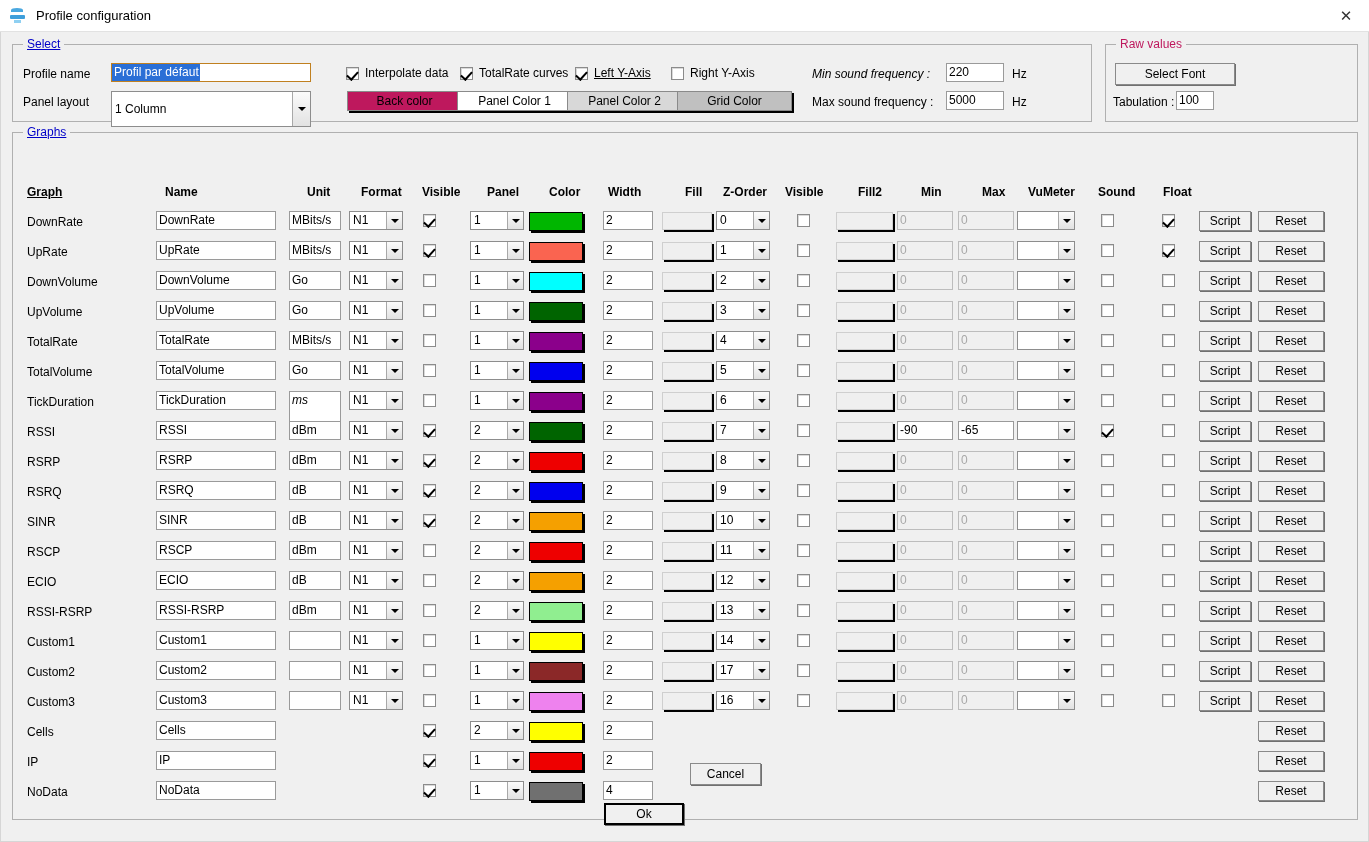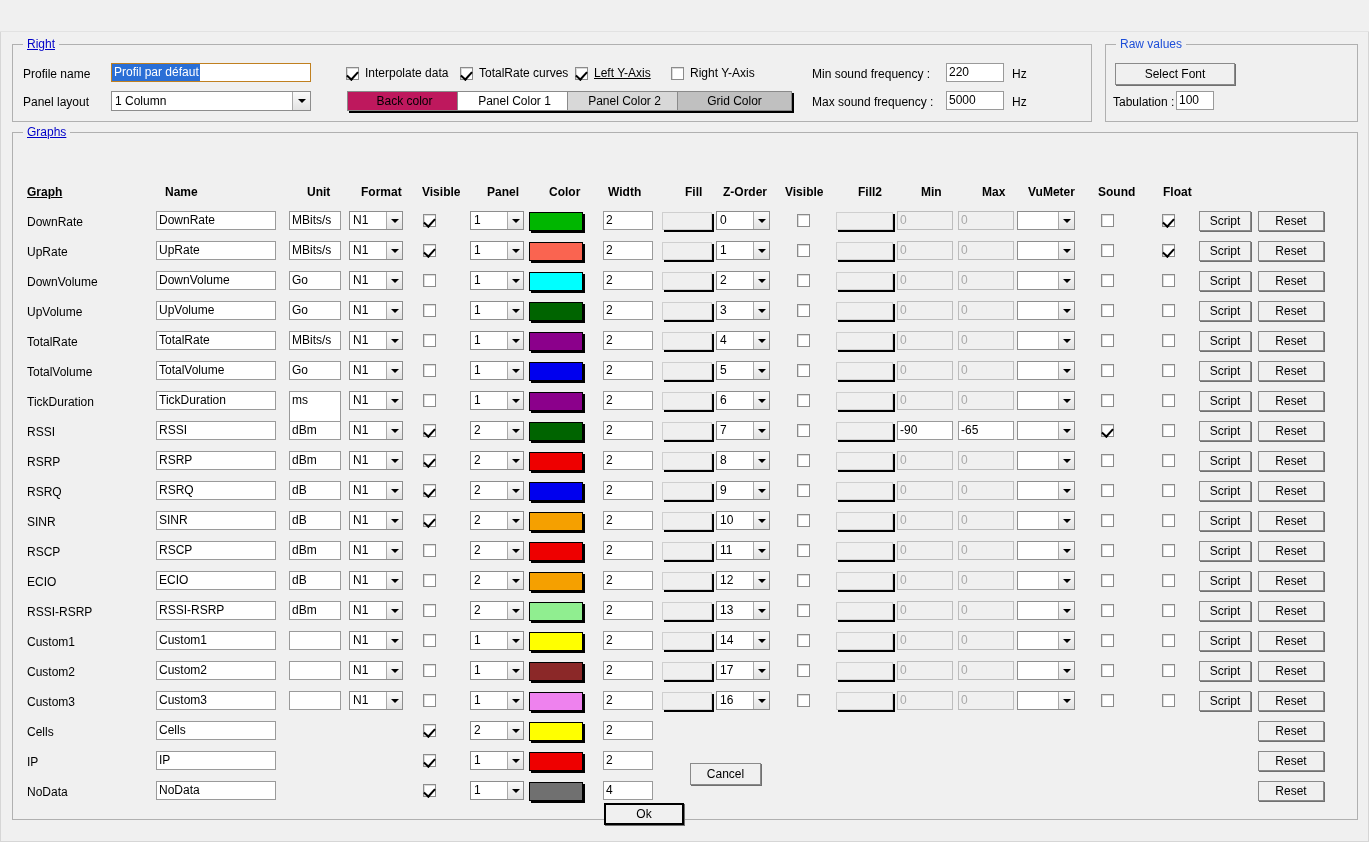--- a/index.html
+++ b/index.html
@@ -68,21 +68,21 @@
     position:absolute;
     border:1px solid #b0b0b0;
     box-sizing:border-box;
   }
   .group > .legend {
     position:absolute; top:-8px; left:10px;
     background:#f0f0f0; padding:0 4px;
     color:#0000c8; text-decoration:underline;
     font-size:12px;
   }
-  .group.plain > .legend { color:#1d4ed8; text-decoration:none; }
+  .group.plain > .legend { color:#be185d; text-decoration:none; }
   
   .lbl { position:absolute; font-size:12px; color:#000; white-space:nowrap; }
   .tfield {
     position:absolute;
     background:#ffffff;
     border:1px solid #9a9a9a;
     box-sizing:border-box;
     font-family:"Liberation Sans", sans-serif;
     font-size:12px;
     color:#000;
@@ -164,34 +164,43 @@
   }
   
   .colhdr { position:absolute; font-weight:bold; font-size:12px; color:#000; white-space:nowrap;}
   .rowlbl { position:absolute; font-size:12px; color:#000; white-space:nowrap; }
 </style>
 </head>
 <body>
 
 <div id="app">
 
+  <div class="titlebar">
+    <div class="title-icon">
+      <div class="dish"></div>
+        <div class="bar"></div>
+        <div class="foot"></div>
+    </div>
+    <div class="title-text">Profile configuration</div>
+    <div class="close-btn">✕</div>
+  </div>
   <div class="titlebar-sep"></div>
 
   <div class="client">
 
     <div class="group" style="left:11px; top:12px; width:1080px; height:78px;">
-      <div class="legend">Right</div>
+      <div class="legend">Select</div>
 
       <div class="lbl" style="left:10px; top:22px;">Profile name</div>
       <div class="tfield sel-text focused" style="left:98px; top:18px; width:200px; height:19px;">
         <span class="selhl">Profil par défaut</span>
       </div>
 
       <div class="lbl" style="left:10px; top:50px;">Panel layout</div>
-      <div class="combo wide" style="left:98px; top:46px; width:200px; height:20px;">
+      <div class="combo wide" style="left:98px; top:46px; width:200px; height:36px;">
         <span class="cval">1 Column</span>
         <span class="carrow">
             <i></i>
           </span>
       </div>
 
       <div class="cbx checked" style="left:333px; top:22px;"></div>
       <div class="lbl" style="left:352px; top:21px;">Interpolate data</div>
 
       <div class="cbx checked" style="left:447px; top:22px;"></div>
@@ -201,21 +210,21 @@
       <div class="lbl" style="left:581px; top:21px;text-decoration:underline;">Left Y-Axis</div>
 
       <div class="cbx" style="left:658px; top:22px;"></div>
       <div class="lbl" style="left:677px; top:21px;">Right Y-Axis</div>
 
       <div class="btn" style="left:334px; top:46px; width:115px; height:20px; background:#be185d;">Back color</div>
       <div class="btn" style="left:444px; top:46px; width:115px; height:20px; background:#ffffff;">Panel Color 1</div>
       <div class="btn" style="left:554px; top:46px; width:115px; height:20px; background:#d8d8d8;">Panel Color 2</div>
       <div class="btn" style="left:664px; top:46px; width:115px; height:20px; background:#c0c0c0;">Grid Color</div>
 
-      <div class="lbl" style="left:799px; top:22px;">Min sound frequency :</div>
+      <div class="lbl" style="left:799px; top:22px;font-style:italic;">Min sound frequency :</div>
       <div class="tfield" style="left:933px; top:18px; width:58px; height:19px;">220</div>
       <div class="lbl" style="left:999px; top:22px;">Hz</div>
 
       <div class="lbl" style="left:799px; top:50px;">Max sound frequency :</div>
       <div class="tfield" style="left:933px; top:46px; width:58px; height:19px;">5000</div>
       <div class="lbl" style="left:999px; top:50px;">Hz</div>
     </div>
 
     <div class="group plain" style="left:1104px; top:12px; width:253px; height:78px;">
       <div class="legend">Raw values</div>
@@ -473,21 +482,21 @@
             <span class="carrow">
               <i></i>
             </span>
           </div>
           <div class="cbx" style="left: 1088px; top: 231px;"></div>
           <div class="cbx" style="left: 1149px; top: 231px;"></div>
           <div class="btn soft" style="left: 1186px; top: 228px; width: 52px; height: 20px;">Script</div>
           <div class="btn soft" style="left: 1245px; top: 228px; width: 66px; height: 20px;">Reset</div>
           <div class="rowlbl" style="left: 14px; top: 262px;">TickDuration</div>
           <div class="tfield" style="left: 143px; top: 258px; width: 120px; height: 19px;">TickDuration</div>
-          <div class="tfield" style="left: 276px; top: 258px; width: 52px; height: 32px;">ms</div>
+          <div class="tfield" style="left: 276px; top: 258px; width: 52px; height: 32px; font-style: italic;">ms</div>
           <div class="combo" style="left: 336px; top: 258px; width: 54px; height: 19px;">
             <span class="cval">N1</span>
             <span class="carrow">
               <i></i>
             </span>
           </div>
           <div class="cbx" style="left: 410px; top: 261px;"></div>
           <div class="combo" style="left: 457px; top: 258px; width: 54px; height: 19px;">
             <span class="cval">1</span>
             <span class="carrow">

